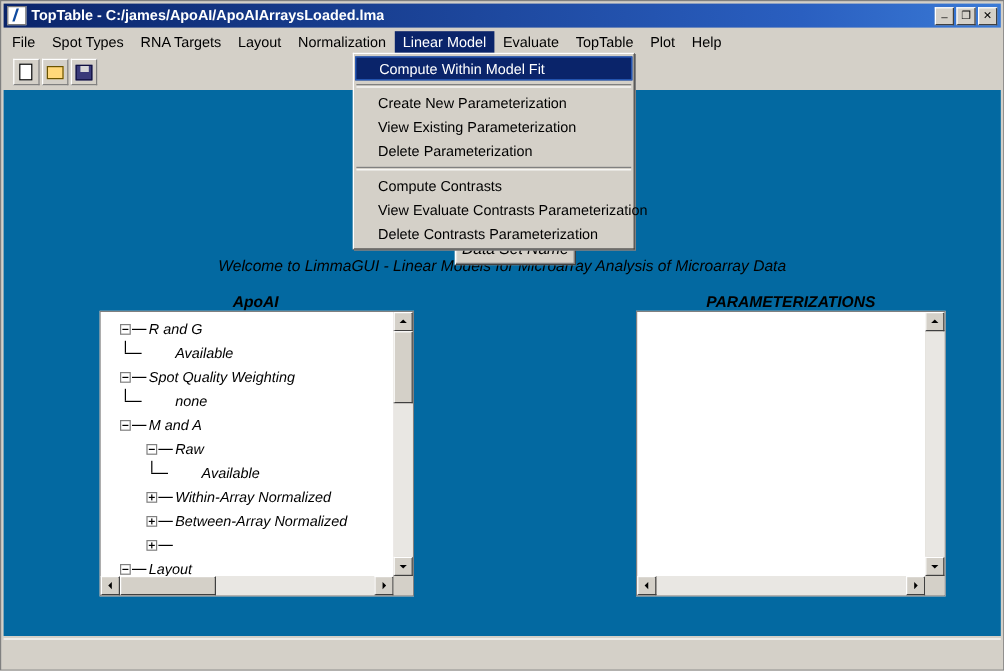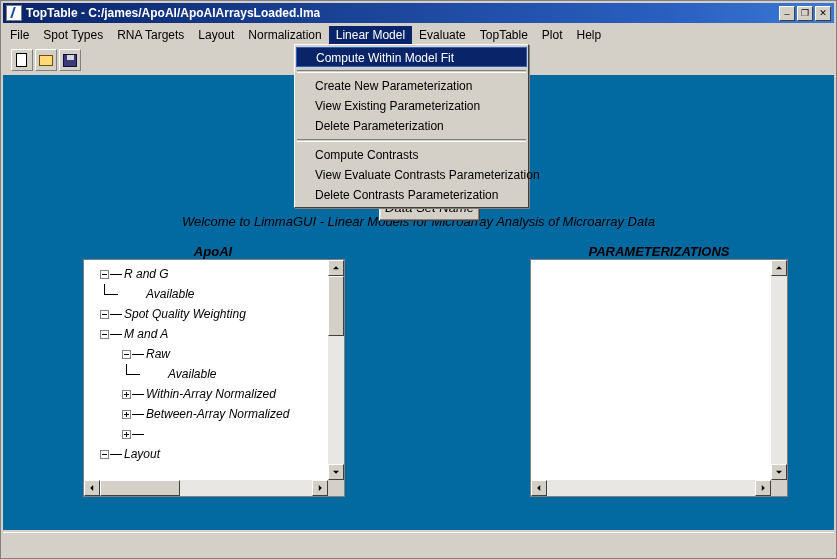--- a/index.html
+++ b/index.html
@@ -421,20 +421,25 @@
                 <span class="vline" style="left: 14px; top: 0px; height: 10px;"></span>
                 <span class="hline" style="left: 14px; width: 14px;"></span>
                 <span class="tlabel" style="left: 56px;">Available</span>
               </div>
               <div class="tnode">
                 <span class="boxbtn" style="left: 10px;"></span>
                 <span class="hline" style="left: 20px; width: 12px;"></span>
                 <span class="tlabel" style="left: 34px;">Spot Quality Weighting</span>
               </div>
               <div class="tnode">
+                <span class="vline" style="left: 14px; top: 0px; height: 10px;"></span>
+                <span class="hline" style="left: 14px; width: 14px;"></span>
+                <span class="tlabel" style="left: 56px;">none</span>
+              </div>
+              <div class="tnode">
                 <span class="boxbtn" style="left: 10px;"></span>
                 <span class="hline" style="left: 20px; width: 12px;"></span>
                 <span class="tlabel" style="left: 34px;">M and A</span>
               </div>
               <div class="tnode">
                 <span class="boxbtn" style="left: 32px;"></span>
                 <span class="hline" style="left: 42px; width: 12px;"></span>
                 <span class="tlabel" style="left: 56px;">Raw</span>
               </div>
               <div class="tnode">

